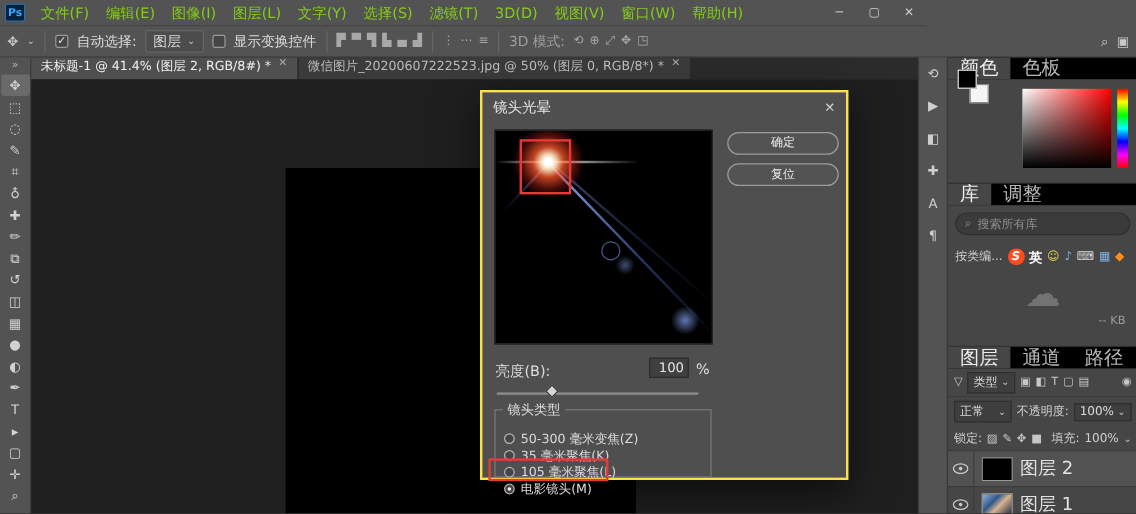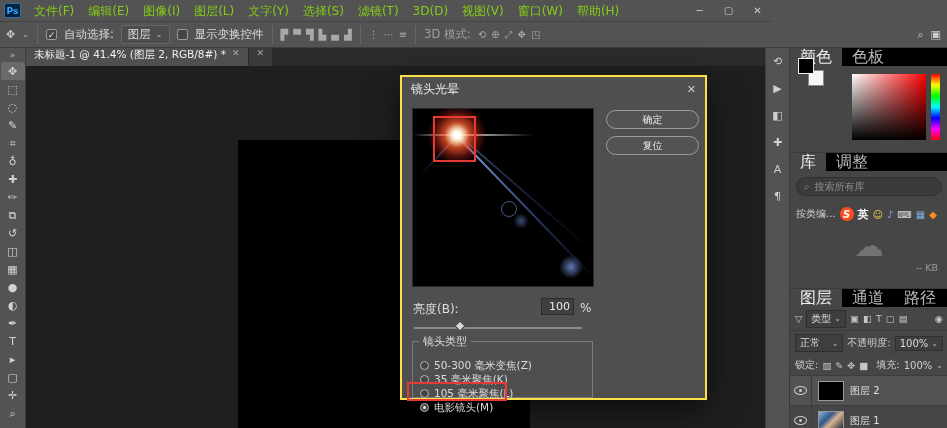--- a/index.html
+++ b/index.html
@@ -106,21 +106,21 @@
 #blend-row{height:24px}
 #lock-row{height:20px;font-size:10px;color:#cfcfcf}
 .layer-row{height:30px;display:flex;align-items:center;border-top:1px solid #3c3c3c}
 .layer-row.selected{background:#525252}
 .eye-cell{width:22px;height:100%;border-right:1px solid #3c3c3c;display:flex;align-items:center;justify-content:center;flex:0 0 auto}
 .eye{width:13px;height:9px;border:1px solid #ccc;border-radius:50%;position:relative}
 .eye::after{content:"";position:absolute;left:4px;top:2px;width:3px;height:3px;background:#ccc;border-radius:50%}
 .thumb{width:26px;height:20px;border:1px solid #9a9a9a;margin:0 6px;flex:0 0 auto}
 #thumb-2{background:#000}
 #thumb-1{background:linear-gradient(135deg,#8fb3d9 0%,#31578a 35%,#d9b38f 55%,#12203a 100%)}
-.layer-name{font-size:10px;color:#e2e2e2}
+.layer-name{font-size:15px;color:#e2e2e2}
 </style>
 </head>
 <body>
 
 <div id="app">
 
   <div id="menubar">
     <div id="ps-logo">Ps</div>
     <span class="menu-item">文件(F)</span>
     <span class="menu-item">编辑(E)</span>
@@ -244,20 +244,21 @@
         <span>⌕</span>
       </div>
   </div>
 
   <div id="tabbar">
     <div class="doc-tab active">
       <span>未标题-1 @ 41.4% (图层 2, RGB/8#) *</span>
       <span class="tab-close">✕</span>
     </div>
     <div class="doc-tab inactive">
+      <span>微信图片_20200607222523.jpg @ 50% (图层 0, RGB/8*) *</span>
       <span class="tab-close">✕</span>
     </div>
   </div>
 
   <div id="canvas">
     <div id="image-rect"></div>
   </div>
 
   <div id="dialog">
     <div id="dlg-titlebar">

